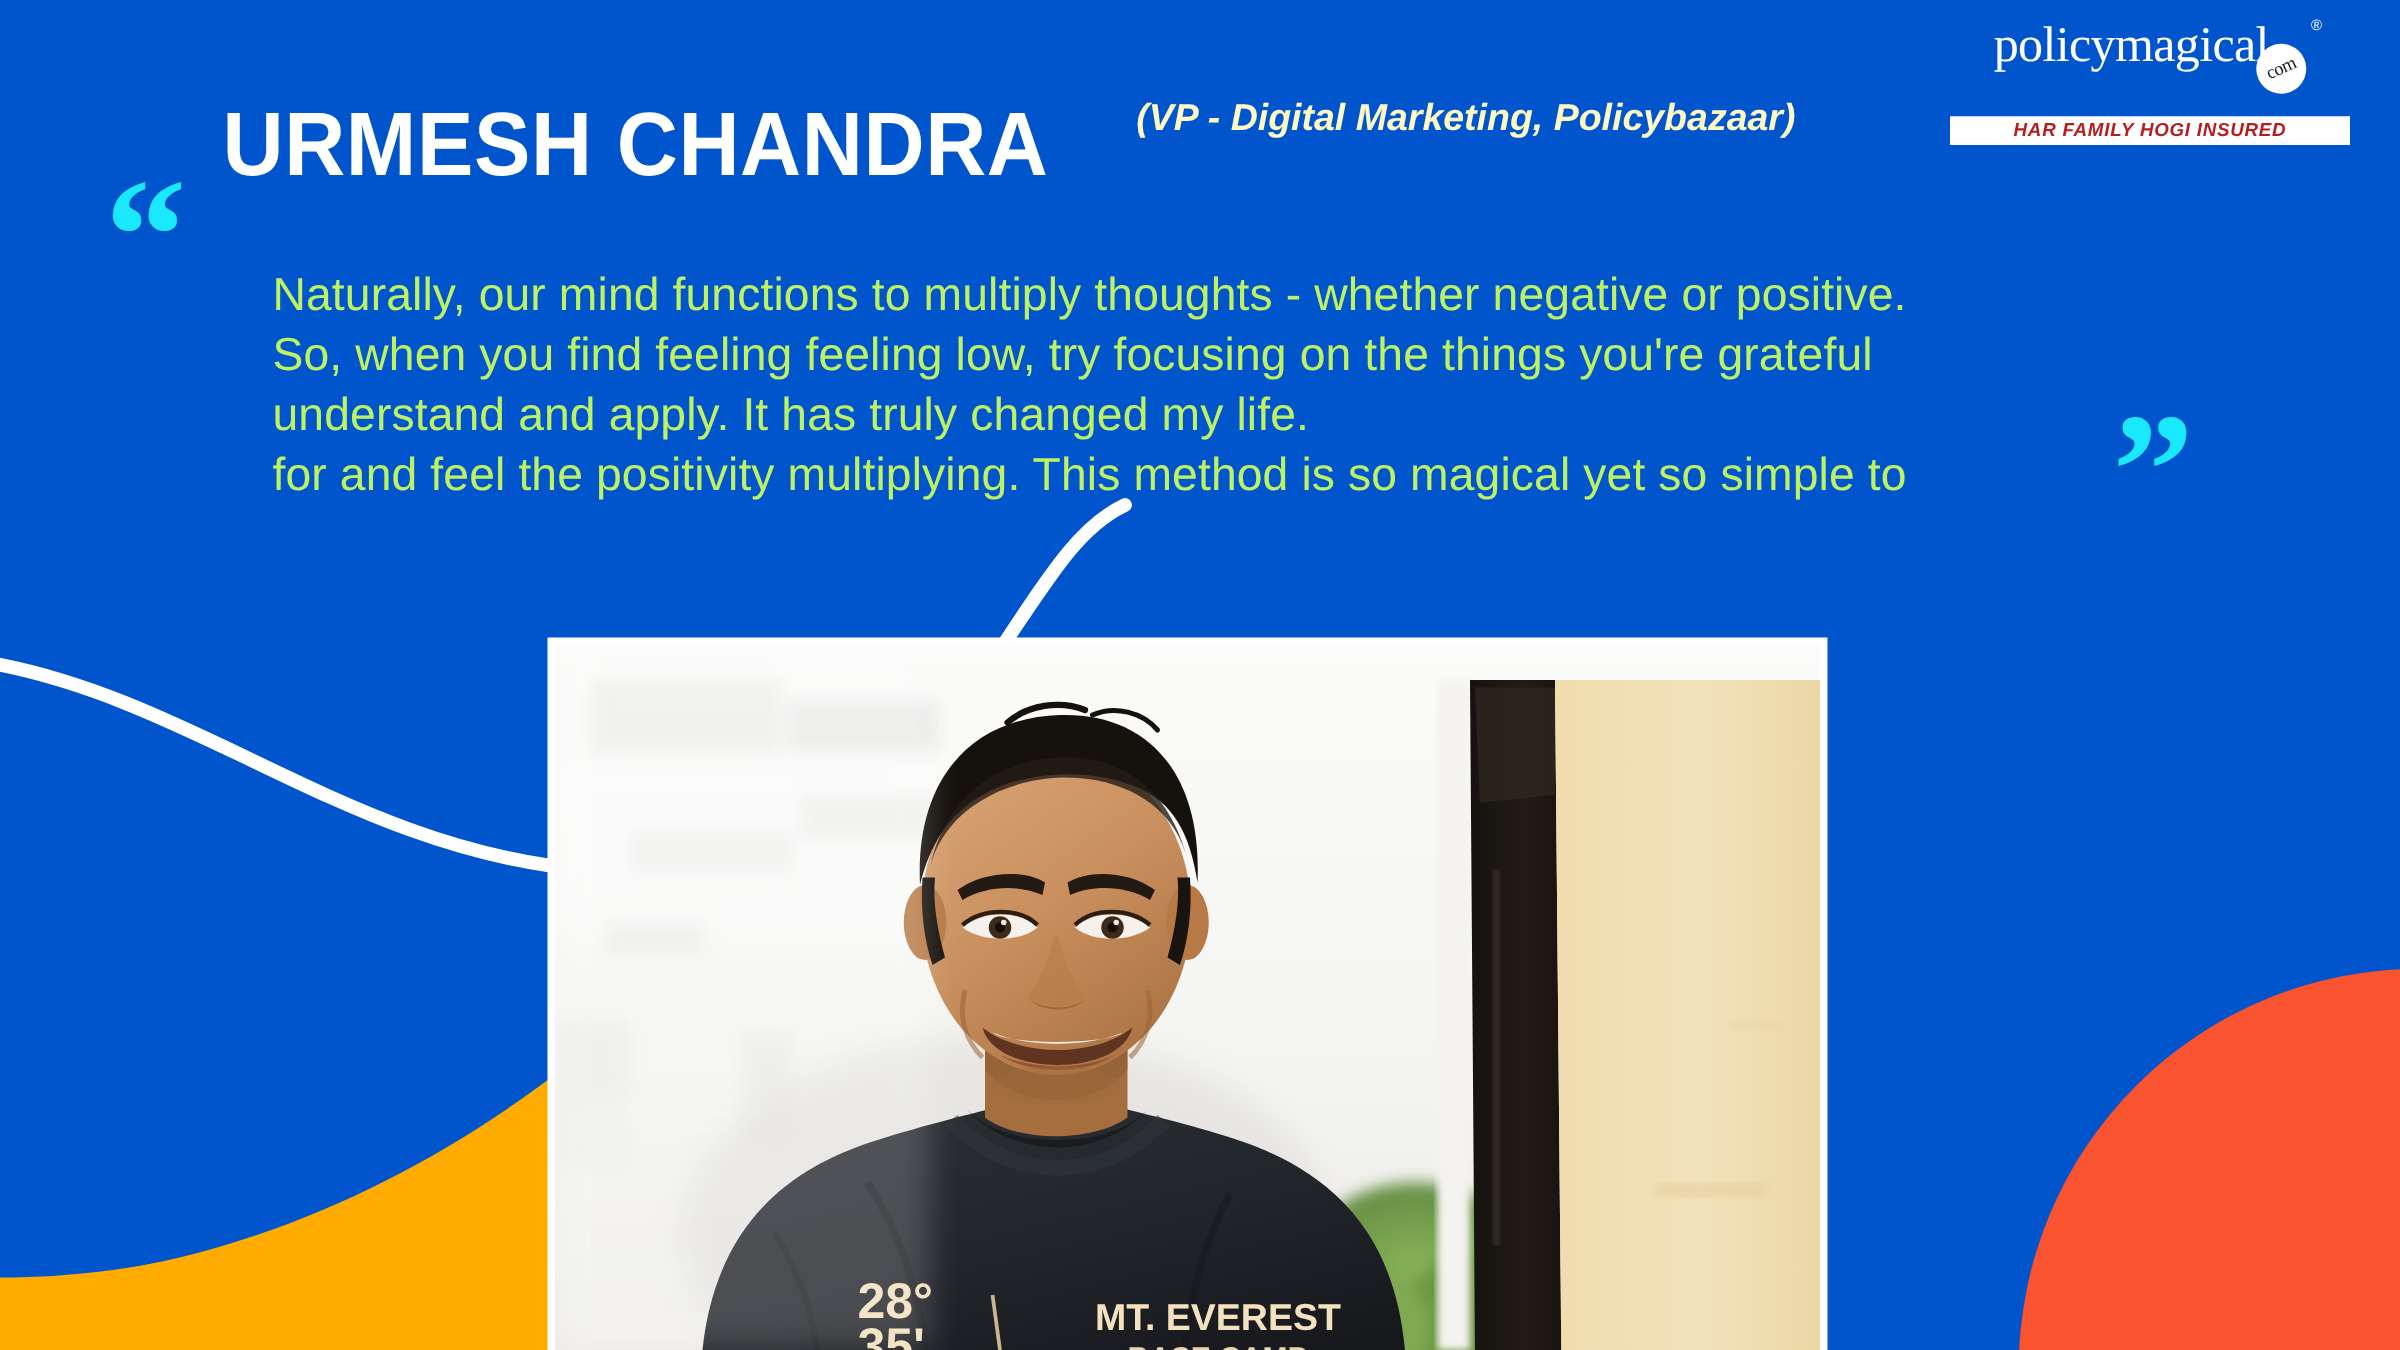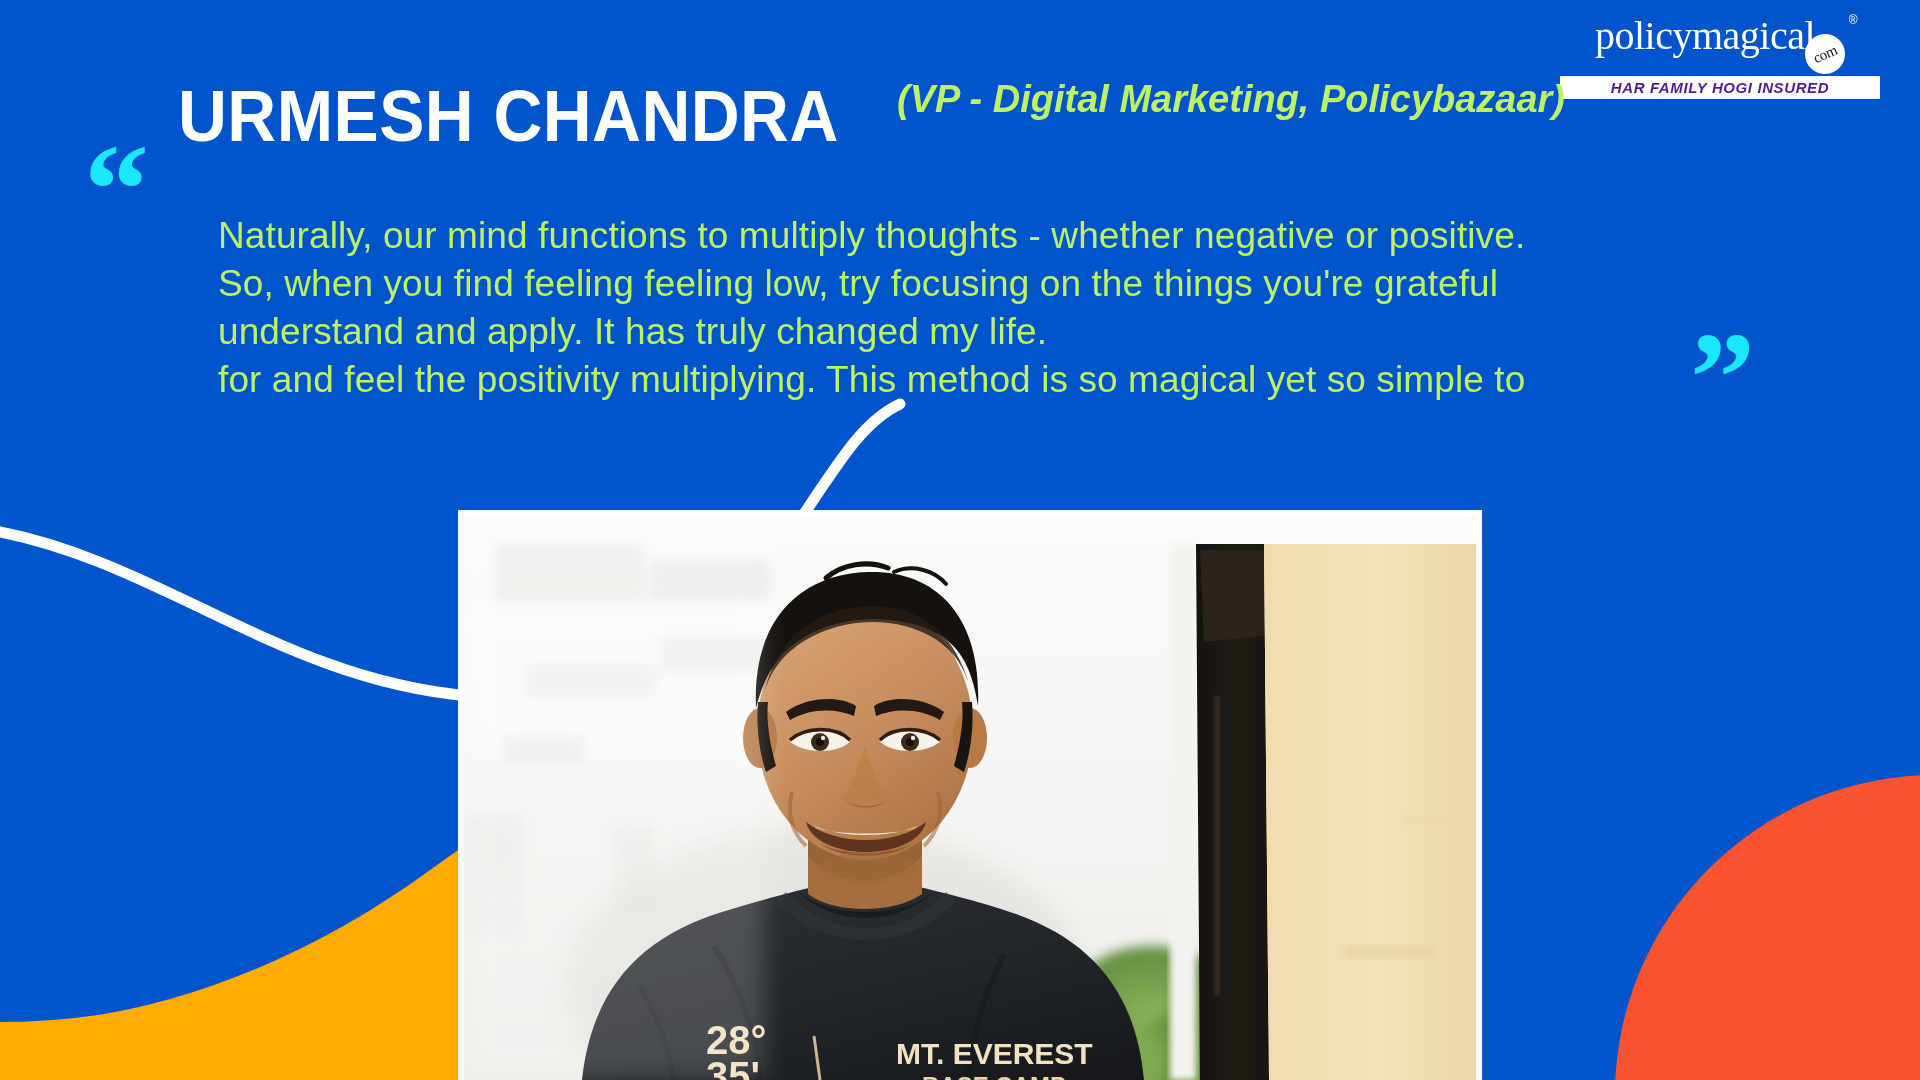--- a/index.html
+++ b/index.html
@@ -55,23 +55,23 @@
     z-index:2;
   }
   .logo-reg {
     position:absolute;
     right:-12px; top:-2px;
     font-size:12px;
     color:#ffffff;
     font-family:"Liberation Sans", sans-serif;
   }
   .logo-tagline {
-    margin-top:2px;
+    margin-top:18px;
     background:#ffffff;
-    color:#4c1d95;
+    color:#b91c1c;
     font-family:"Liberation Sans", sans-serif;
     font-style:italic;
     font-weight:bold;
     font-size:15px;
     letter-spacing:0.6px;
     padding:3px 6px 3px 6px;
     display:block;
     white-space:nowrap;
   }
 
@@ -87,26 +87,26 @@
     color:#ffffff;
     font-family:"Liberation Sans Narrow","Liberation Sans", sans-serif;
     font-weight:bold;
     font-size:72px;
     letter-spacing:0.5px;
     line-height:1;
     transform:scaleX(0.94);
     transform-origin:left bottom;
   }
   .person-role {
-    color:#bef264;
+    color:#fef9c3;
     font-family:"Liberation Sans", sans-serif;
     font-style:italic;
     font-weight:bold;
-    font-size:38px;
-    margin-left:16px;
+    font-size:30px;
+    margin-left:28px;
     line-height:1;
   }
 
   
   .quote-open, .quote-close {
     position:absolute;
     color:#1ae8ff;
     font-family:"Liberation Serif", serif;
     font-weight:bold;
     line-height:1;
@@ -129,21 +129,20 @@
   .quote-body p { margin:0; white-space:nowrap; }
 
   
   .photo-frame {
     position:absolute;
     left:438px; top:510px;
     width:1024px; height:570px;
     background:#ffffff;
     padding:6px 6px 0 6px;
     overflow:hidden;
-    margin-left:20px;
   }
   .photo-inner {
     position:relative;
     width:100%; height:100%;
     overflow:hidden;
     background:#f3f3f1;
   }
   .photo-svg { display:block; width:100%; height:100%; }
 </style>
 </head>

